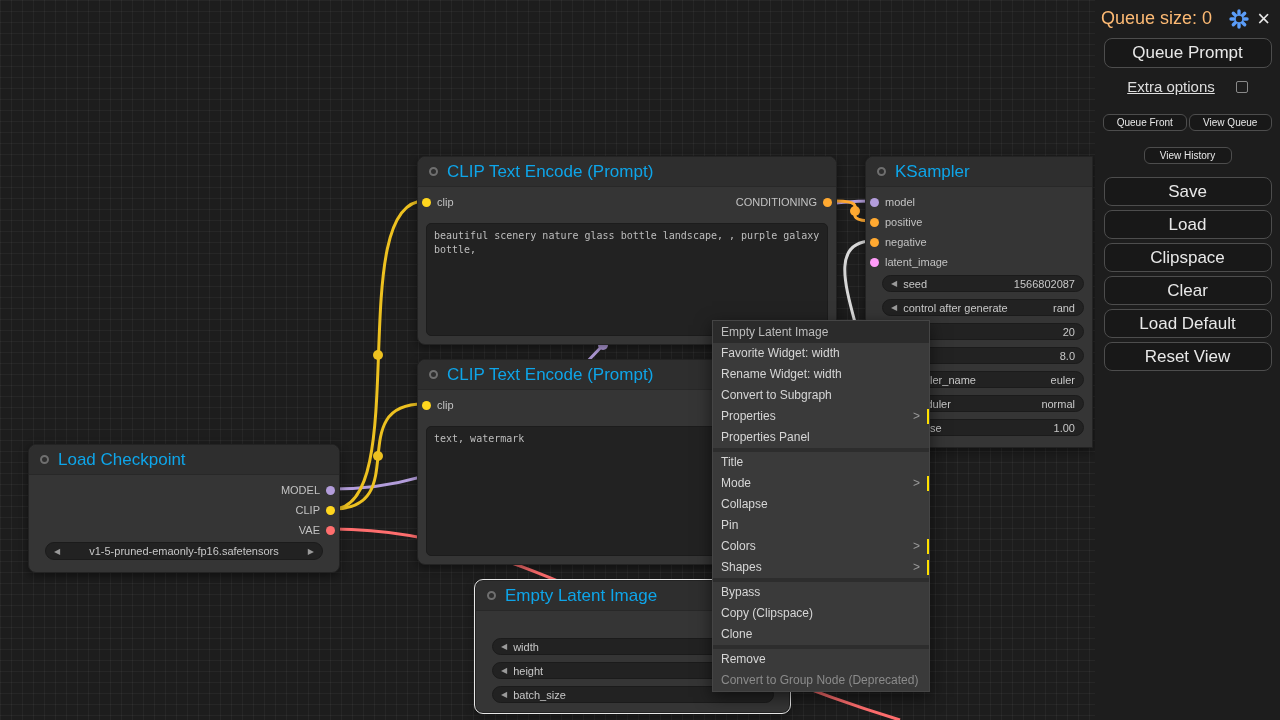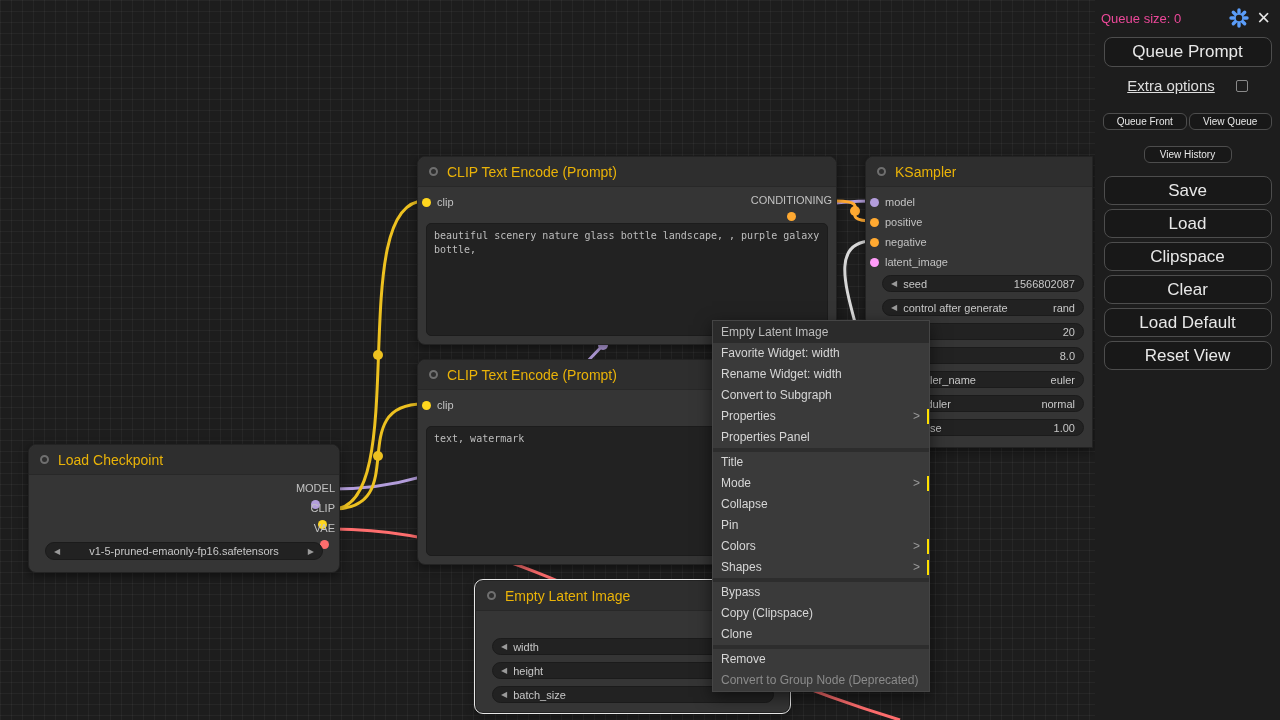--- a/index.html
+++ b/index.html
@@ -15,24 +15,24 @@
 
   
   .node { position:absolute; background:#353535; border:1px solid #232323;
     border-radius:8px; box-shadow:0 3px 10px rgba(0,0,0,.45); }
   .node.selected { outline:1.5px solid #e8e8e8; }
   .node-title { position:absolute; left:0; right:0; top:0; height:30px;
     background:#2e2e2e; border-radius:8px 8px 0 0; border-bottom:1px solid #282828;
     display:flex; align-items:center; gap:9px; padding:0 11px; }
   .collapse-dot { width:9px; height:9px; border-radius:50%;
     border:2px solid #6f6f6f; flex:0 0 auto; }
-  .title-text { font-size:14px; color:#eab308; white-space:nowrap; overflow:hidden; }
+  .title-text { font-size:17px; color:#0ea5e9; white-space:nowrap; overflow:hidden; }
   .port { position:absolute; display:flex; align-items:center; gap:6px; height:16px; }
   .port.in  { left:4px; }
-  .port.out { right:4px;flex-direction:column; }
+  .port.out { right:4px; }
   .dot { width:9px; height:9px; border-radius:50%; flex:0 0 auto; }
   .dot.model { background:#b39ddb; } .dot.clip { background:#ffd61e; }
   .dot.vae { background:#ff6e6e; }  .dot.cond { background:#ffa931; }
   .dot.latent { background:#ff9cf9; }
   .plabel { font-size:11px; color:#c2c2c2; white-space:nowrap;text-align:right; }
   .textarea { position:absolute; left:8px; right:8px; top:66px; bottom:8px;
     background:#222; border-radius:5px; border:1px solid #1c1c1c; padding:5px 7px;
     font:10px/1.35 "DejaVu Sans Mono",monospace; color:#bdbdbd; white-space:pre-wrap; }
   .widget { position:absolute; left:16px; right:8px; height:17px; background:#222;
     border:1px solid #1b1b1b; border-radius:9px; display:flex; align-items:center;
@@ -54,21 +54,21 @@
   .mi .marrow { position:absolute; right:9px; top:0; color:#9a9a9a; }
   .mi .tick { position:absolute; right:-1px; top:3px; width:3px; height:15px;
     background:#ffe100; }
   .mi.disabled { color:#8b8b8b; }
   .sep { height:4px; background:#2d2d2d; }
 
   
   .sidebar { position:absolute; left:1095px; top:0; width:185px; height:720px;
     background:#1d1d1d; }
   .qrow { display:flex; align-items:center; padding:8px 10px 0 6px; gap:8px; }
-  .qsize { font-size:13px; color:#ec4899; flex:1; white-space:nowrap; }
+  .qsize { font-size:18px; color:#fdba74; flex:1; white-space:nowrap; }
   .close-x { font-size:22px; color:#e8e8e8; line-height:18px; cursor:default; }
   .btn { display:block; background:#181818; border:1px solid #4d4d4d;
     border-radius:8px; color:#e8e8e8; text-align:center; cursor:default; }
   .btn.primary { width:168px; height:30px; line-height:28px; font-size:17px;
     margin:9px auto 0 auto; }
   .btn.big { width:168px; height:29px; line-height:27px; font-size:17px;
     margin:4px auto 0 auto; }
   .btn.small { height:17px; line-height:15px; font-size:10px; border-radius:6px; }
   .extra-row { display:flex; justify-content:center; align-items:center; gap:21px;
     margin-top:10px; font-size:15px; color:#dedede;text-decoration:underline; }

